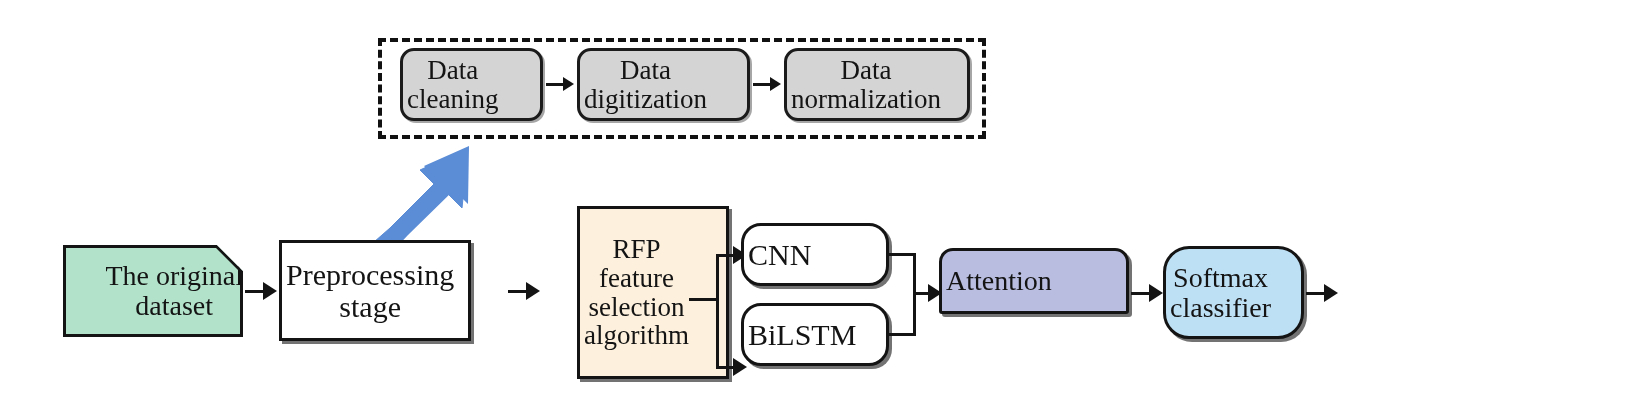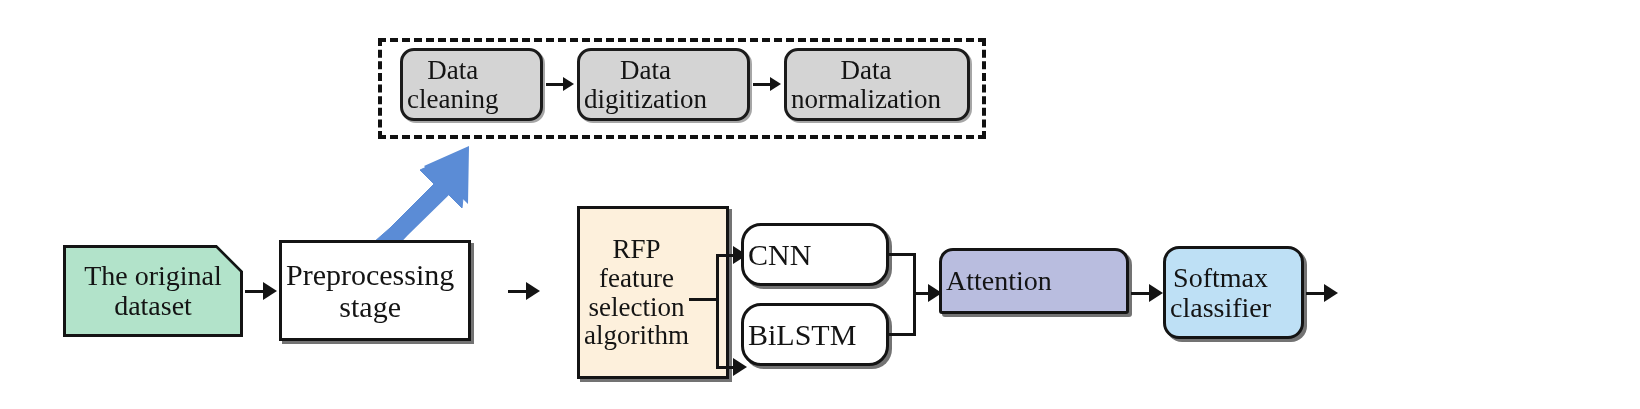--- a/index.html
+++ b/index.html
@@ -22,21 +22,21 @@
 
   .rounded{border-radius:16px;}
   .rounded-lg{border-radius:20px;}
   
   .round-top{border-radius:14px 14px 3px 3px;}
 
   .shadow{box-shadow:3px 3px 0 rgba(0,0,0,.55);}
 
   
   .tag{position:absolute;box-sizing:border-box;
-       display:flex;align-items:center;justify-content:center;text-align:center;
+       display:flex;align-items:center;justify-content:flex-end;text-align:center;
        background:#b2e3ca;color:#141414;line-height:1.06;
        clip-path:polygon(0 0, calc(100% - 26px) 0, 100% 26px, 100% 100%, 0 100%);
        filter:drop-shadow(3px 3px 0 rgba(0,0,0,.6));}
   .tag .inner{position:absolute;inset:0;
        clip-path:polygon(0 0, calc(100% - 26px) 0, 100% 26px, 100% 100%, 0 100%);
        background:#141414;}
   .tag .inner2{position:absolute;inset:3px;
        clip-path:polygon(0 0, calc(100% - 24px) 0, 100% 24px, 100% 100%, 0 100%);
        background:#b2e3ca;}
   .tag .txt{position:relative;z-index:2;}
@@ -149,21 +149,21 @@
 
   <div class="node round-top shadow t28" style="left:939px;top:248px;width:190px;height:66px;background:#b9bddf;">
     <span class="lbl">
       <span>Attention</span><br>
     </span>
   </div>
 
   <div class="ln hline" style="left:1131px;top:292px;width:24px;"></div>
   <div class="arrowhead" style="left:1149px;top:284px;"></div>
 
-  <div class="node rounded shadow t28" style="left:1163px;top:246px;width:141px;height:93px;background:#bee0f5;">
+  <div class="node rounded shadow t28" style="left:1163px;top:246px;width:141px;height:93px;background:#bee0f5;border-radius:26px;">
     <span class="lbl">
       <span>Softmax</span><br>
       <span>classifier</span>
     </span>
   </div>
 
   <div class="ln hline" style="left:1306px;top:292px;width:24px;"></div>
   <div class="arrowhead" style="left:1324px;top:284px;"></div>
 
 

